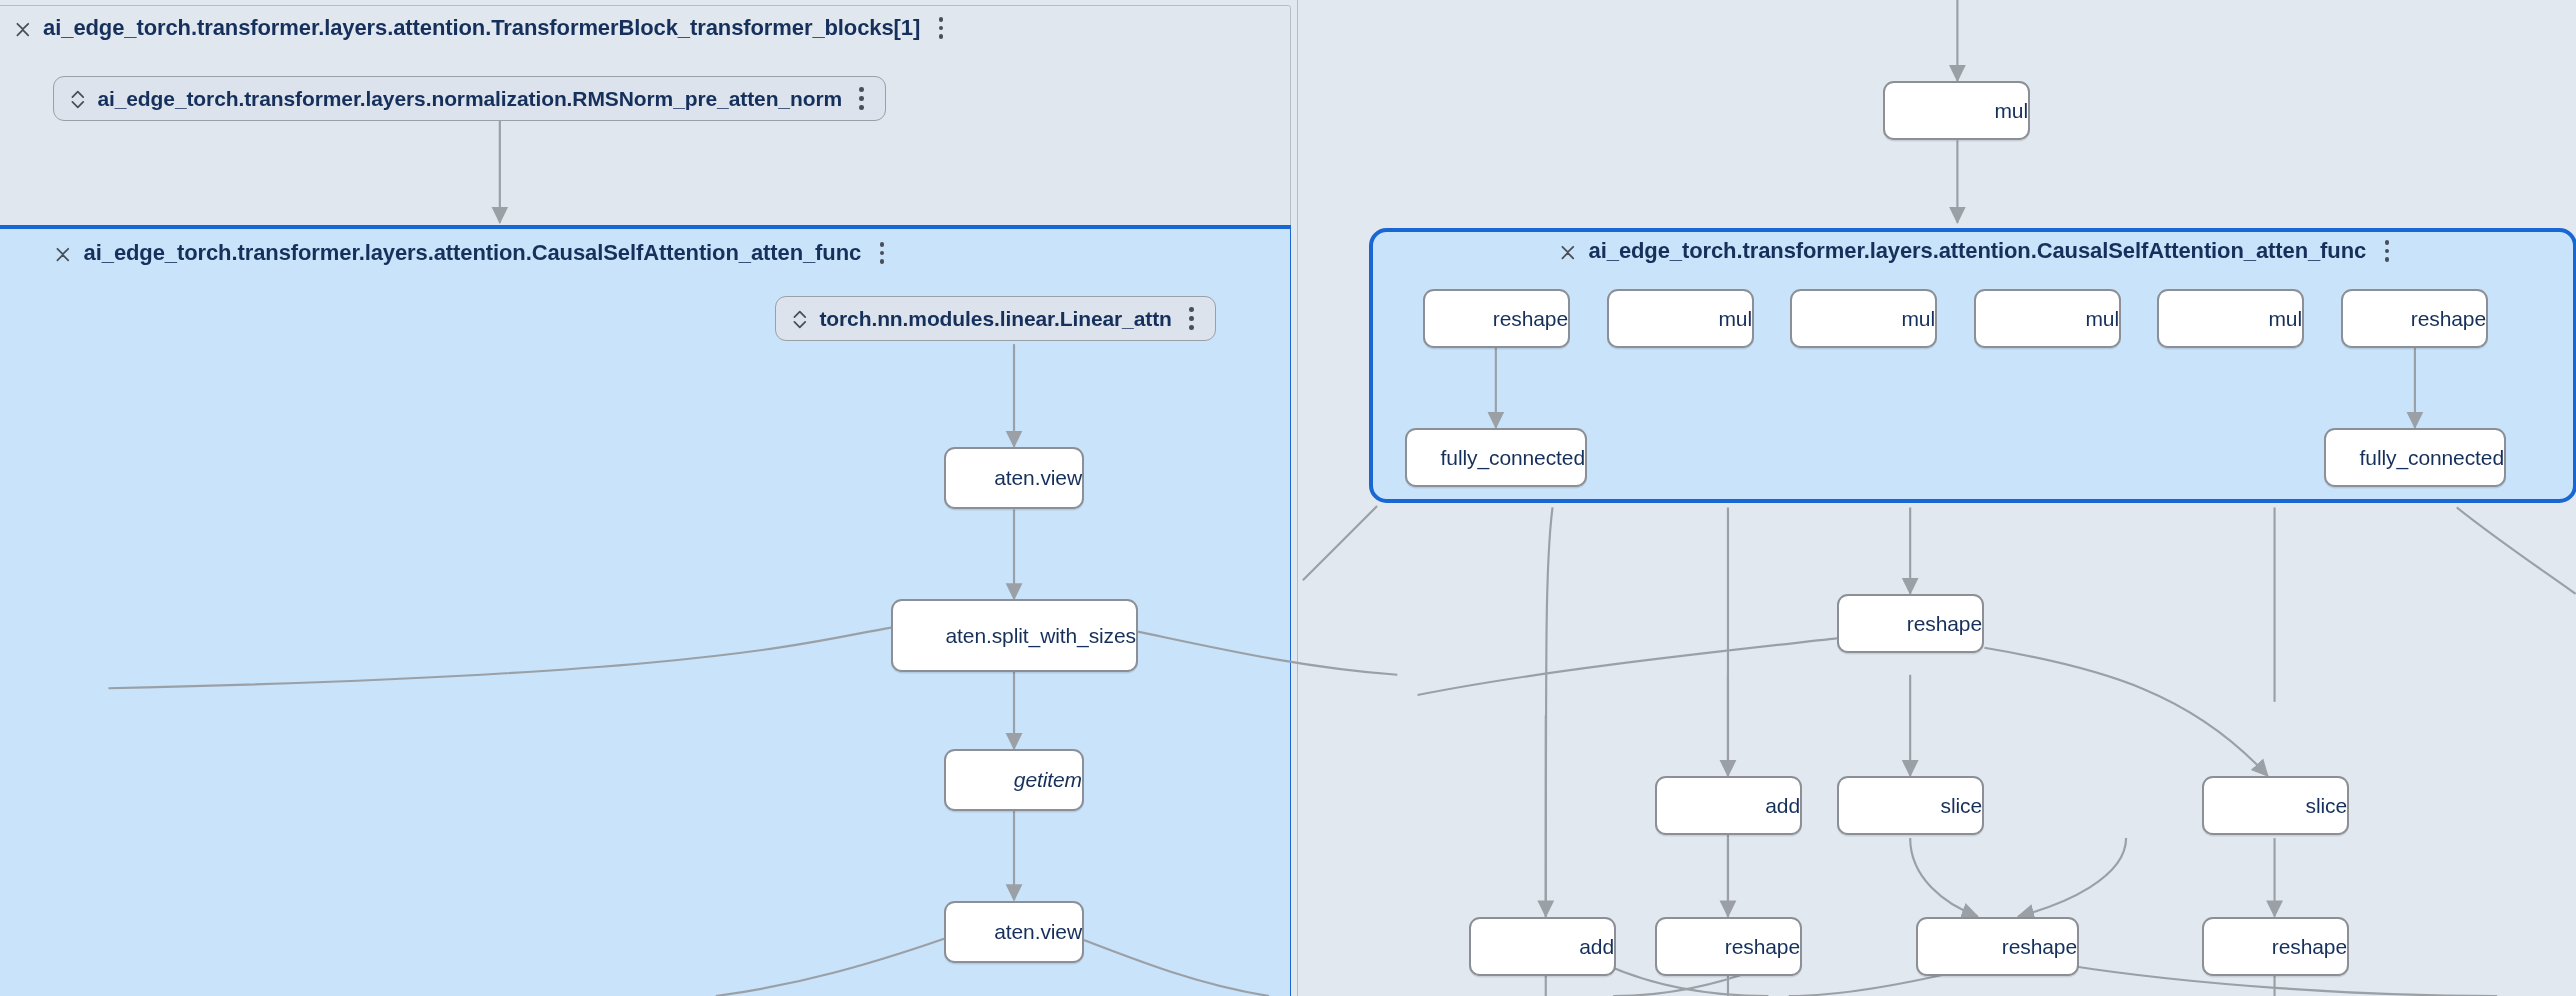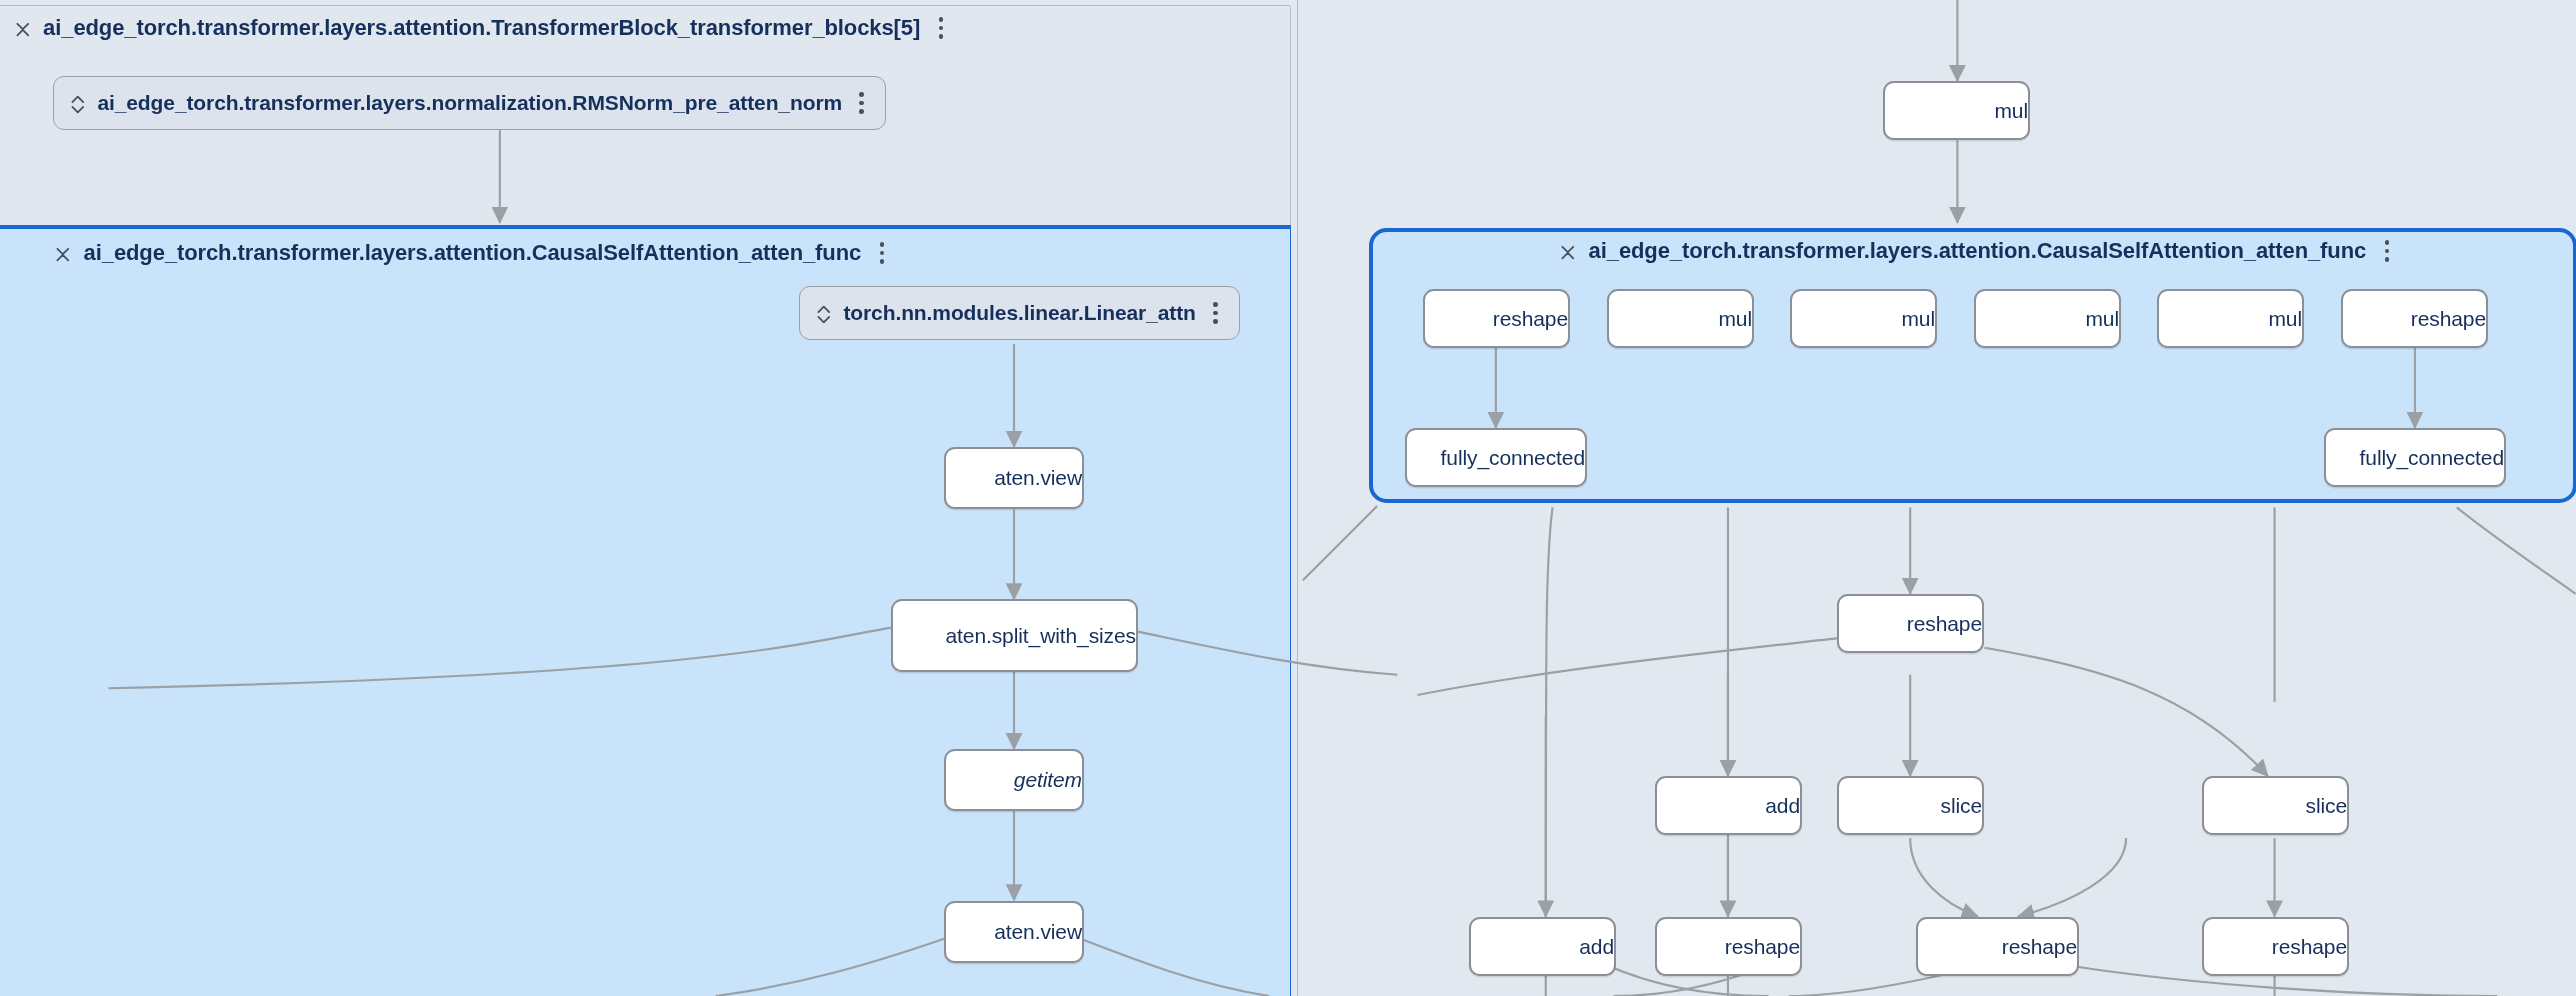--- a/index.html
+++ b/index.html
@@ -142,21 +142,21 @@
   .pill {
     position: absolute;
     display: flex;
     align-items: center;
     gap: 10.8px;
     box-sizing: border-box;
     background: #dce3ec;
     border: 1.7px solid #9aa0a6;
     border-radius: 11px;
     padding: 8px 15px;
-    height: 54px;
+    height: 45px;
     z-index: 7;
     white-space: nowrap;
   }
   .pill .pill-label {
     font-size: 21px;
     font-weight: bold;
     color: #16305c;
     letter-spacing: -0.1px;
   }
 
@@ -253,21 +253,21 @@
     <path class="edge" d="M3370,1430 L3370,1476"></path>
   </svg>
 
   <div class="group-header" id="hdr-transformer-block" style="left:13.5px; top:15px;">
     <span class="chev-icon">
       <svg width="17.6" height="23" viewBox="0 0 26 34">
         <path d="M5 10 L13 18 L21 10" stroke="#4a4f57" stroke-width="2.6" fill="none" stroke-linecap="round" stroke-linejoin="round"></path>
         <path d="M5 27 L13 19 L21 27" stroke="#4a4f57" stroke-width="2.6" fill="none" stroke-linecap="round" stroke-linejoin="round"></path>
       </svg>
     </span>
-    <span class="gh-title">ai_edge_torch.transformer.layers.attention.TransformerBlock_transformer_blocks[5]</span>
+    <span class="gh-title">ai_edge_torch.transformer.layers.attention.TransformerBlock_transformer_blocks[1]</span>
     <span class="kebab">
       <i></i>
         <i></i>
         <i></i>
     </span>
   </div>
 
   <div class="pill" id="pill-rmsnorm" style="left:53px; top:76px;">
     <span class="chev-icon">
       <svg width="17.6" height="23" viewBox="0 0 26 34">
@@ -291,21 +291,21 @@
       </svg>
     </span>
     <span class="gh-title">ai_edge_torch.transformer.layers.attention.CausalSelfAttention_atten_func</span>
     <span class="kebab">
       <i></i>
         <i></i>
         <i></i>
     </span>
   </div>
 
-  <div class="pill" id="pill-linear-attn" style="left:775px; top:286px;margin-left:24px;">
+  <div class="pill" id="pill-linear-attn" style="left:775px; top:296px;">
     <span class="chev-icon">
       <svg width="17.6" height="23" viewBox="0 0 26 34">
         <path d="M5 15 L13 7 L21 15" stroke="#4a4f57" stroke-width="2.6" fill="none" stroke-linecap="round" stroke-linejoin="round"></path>
         <path d="M5 22 L13 30 L21 22" stroke="#4a4f57" stroke-width="2.6" fill="none" stroke-linecap="round" stroke-linejoin="round"></path>
       </svg>
     </span>
     <span class="pill-label">torch.nn.modules.linear.Linear_attn</span>
     <span class="kebab">
       <i></i>
         <i></i>

